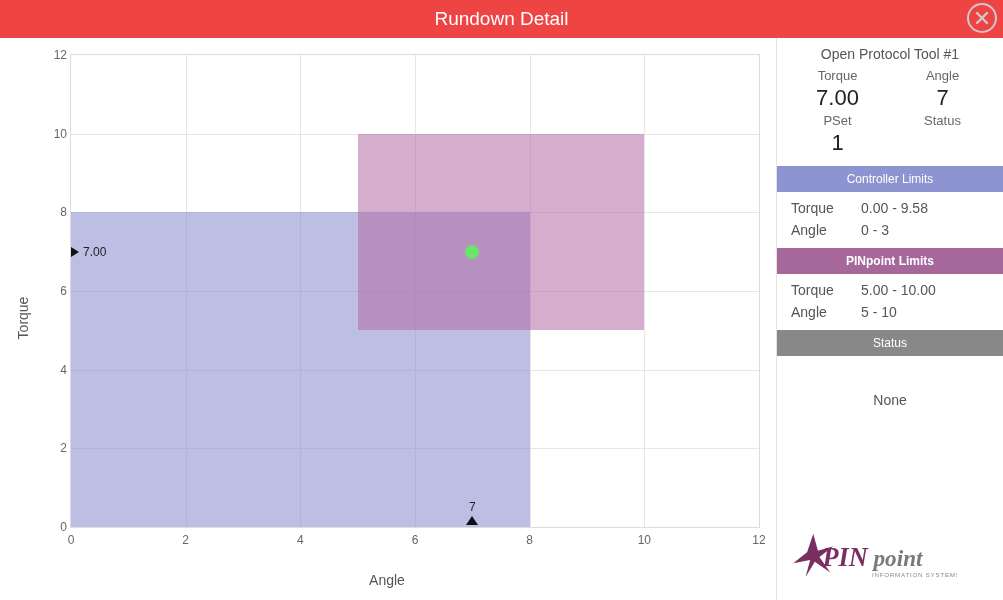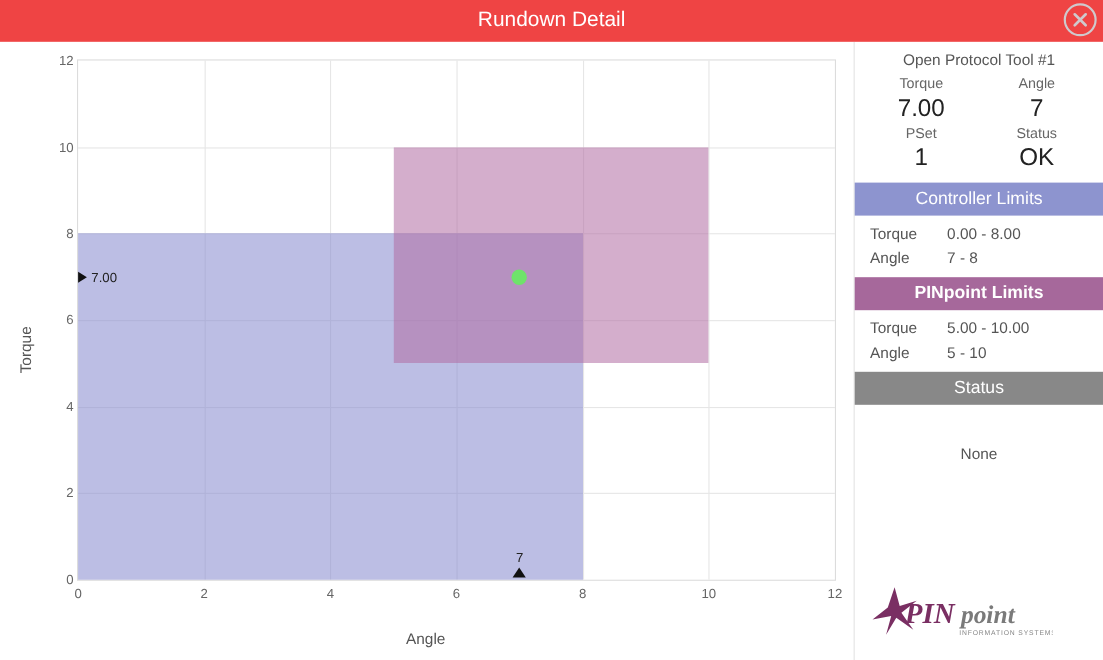--- a/index.html
+++ b/index.html
@@ -176,21 +176,21 @@
     display:grid;
     grid-template-columns: 1fr 1fr;
     text-align:center;
     padding: 2px 8px 10px;
     row-gap: 2px;
   }
   .stat-label { font-size:13px; color:#666; }
   .stat-value { font-size:22px; color:#222; }
   .section-header {
     text-align:center;
-    font-size:16px;
+    font-size:12px;
     color:#fff;
     padding:6px 4px;
   }
   .hdr-ctrl { background:#8d94cf; }
   .hdr-pin { background:#a6689b;font-weight:bold; }
   .hdr-err { background:#888; }
   .limits-grid {
     display:grid;
     grid-template-columns: 70px 1fr;
     padding: 8px 14px 10px;
@@ -270,29 +270,28 @@
   <div class="side-panel">
     <div class="tool-title">Open Protocol Tool #1</div>
     <div class="stats-grid">
       <div class="stat-label">Torque</div>
       <div class="stat-label">Angle</div>
       <div class="stat-value">7.00</div>
       <div class="stat-value">7</div>
       <div class="stat-label">PSet</div>
       <div class="stat-label">Status</div>
       <div class="stat-value">1</div>
-      <div class="stat-value">OK</div>
     </div>
 
     <div class="section-header hdr-ctrl">Controller Limits</div>
     <div class="limits-grid">
       <div class="k">Torque</div>
-      <div>0.00 - 8.00</div>
+      <div>0.00 - 9.58</div>
       <div class="k">Angle</div>
-      <div>7 - 8</div>
+      <div>0 - 3</div>
     </div>
 
     <div class="section-header hdr-pin">PINpoint Limits</div>
     <div class="limits-grid">
       <div class="k">Torque</div>
       <div>5.00 - 10.00</div>
       <div class="k">Angle</div>
       <div>5 - 10</div>
     </div>
 

